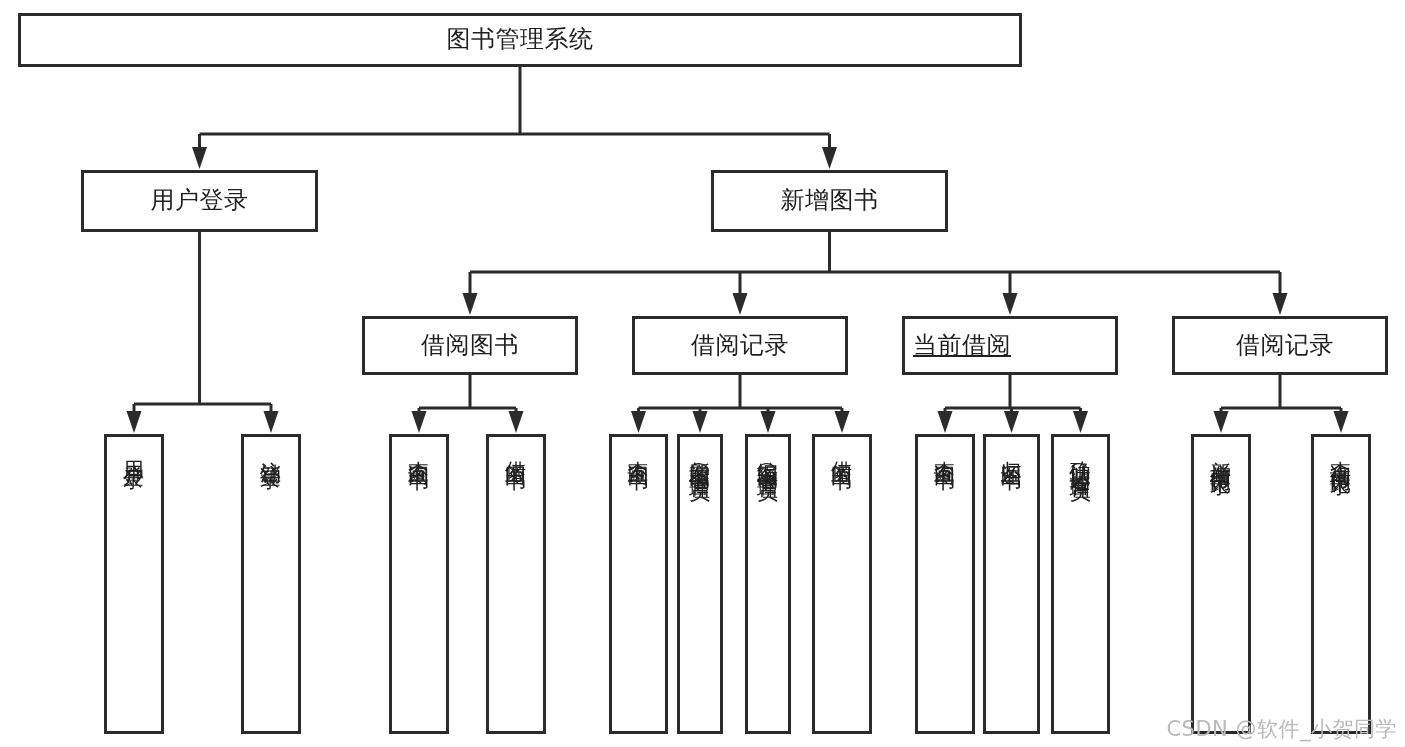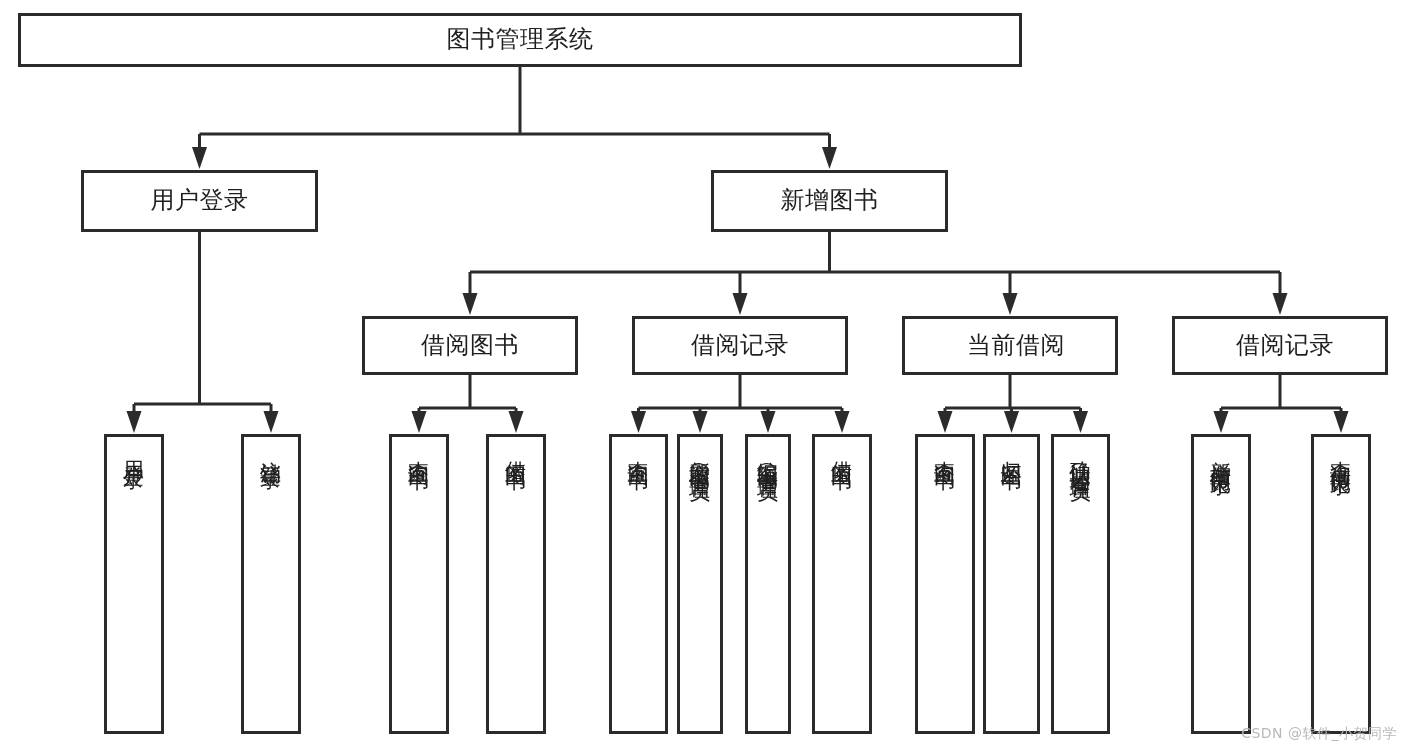--- a/index.html
+++ b/index.html
@@ -64,21 +64,21 @@
     justify-content: flex-start;
     font-size: 21px;
     line-height: 1.0;
     letter-spacing: 3px;
     padding-top: 10px;
   }
   .watermark {
     position: absolute;
     right: 8px;
     bottom: 4px;
-    font-size: 14px;
+    font-size: 21px;
     color: #b9b9b9;
     font-family: "DejaVu Sans", "Liberation Sans", sans-serif;
     letter-spacing: 0.5px;
     white-space: nowrap;
     pointer-events: none;
   }
 </style>
 </head>
 <body>
 
@@ -160,21 +160,21 @@
         <rect x="1192.5" y="435.5" width="57" height="297" class="node-box"></rect>
         <rect x="1312.5" y="435.5" width="57" height="297" class="node-box"></rect>
       </g>
     </svg>
   <div id="label-layer">
       <div class="node-label horizontal" style="left: 18px; top: 13px; width: 1004px; height: 54px;">图书管理系统</div>
       <div class="node-label horizontal" style="left: 81px; top: 170px; width: 237px; height: 62px;">用户登录</div>
       <div class="node-label horizontal" style="left: 711px; top: 170px; width: 237px; height: 62px;">新增图书</div>
       <div class="node-label horizontal" style="left: 362px; top: 316px; width: 216px; height: 59px;">借阅图书</div>
       <div class="node-label horizontal" style="left: 632px; top: 316px; width: 216px; height: 59px;">借阅记录</div>
-      <div class="node-label horizontal" style="left: 908px; top: 316px; width: 216px; height: 59px;">当前借阅</div>
+      <div class="node-label horizontal" style="left: 854px; top: 316px; width: 216px; height: 59px; text-decoration: underline;">当前借阅</div>
       <div class="node-label horizontal" style="left: 1172px; top: 316px; width: 216px; height: 59px; padding-left: 10px;">借阅记录</div>
       <div class="node-label vertical" style="left: 104px; top: 434px; width: 60px; height: 300px;">用户登录</div>
       <div class="node-label vertical" style="left: 241px; top: 434px; width: 60px; height: 300px;">注销登录</div>
       <div class="node-label vertical" style="left: 389px; top: 434px; width: 60px; height: 300px;">查询图书</div>
       <div class="node-label vertical" style="left: 486px; top: 434px; width: 60px; height: 300px;">借阅图书</div>
       <div class="node-label vertical" style="left: 609px; top: 434px; width: 59px; height: 300px;">查询图书</div>
       <div class="node-label vertical" style="left: 677px; top: 434px; width: 46px; height: 300px;">新增图书（管理员）</div>
       <div class="node-label vertical" style="left: 745px; top: 434px; width: 46px; height: 300px;">编辑图书（管理员）</div>
       <div class="node-label vertical" style="left: 812px; top: 434px; width: 60px; height: 300px;">借阅图书</div>
       <div class="node-label vertical" style="left: 915px; top: 434px; width: 60px; height: 300px;">查询图书</div>

